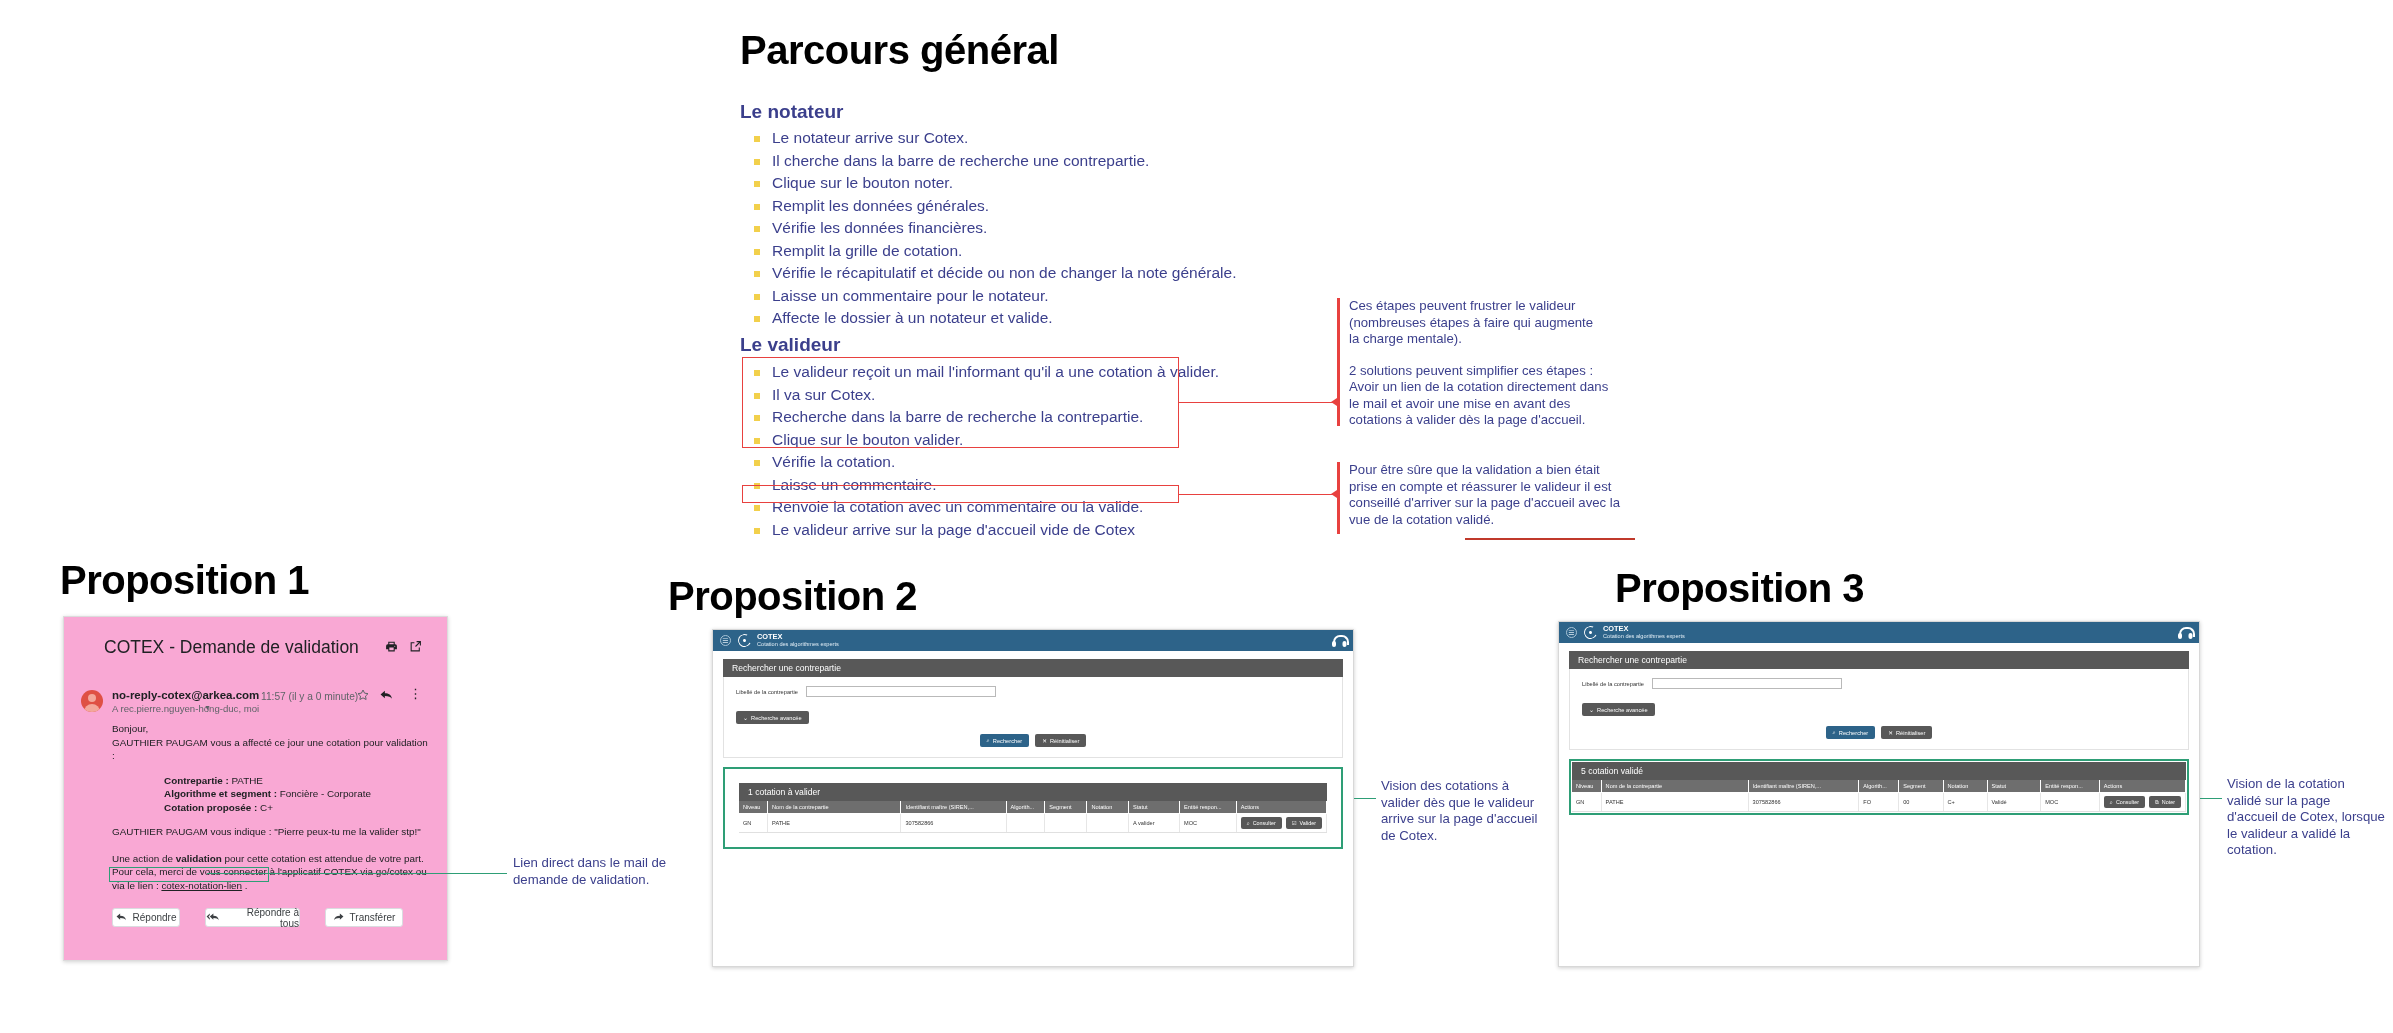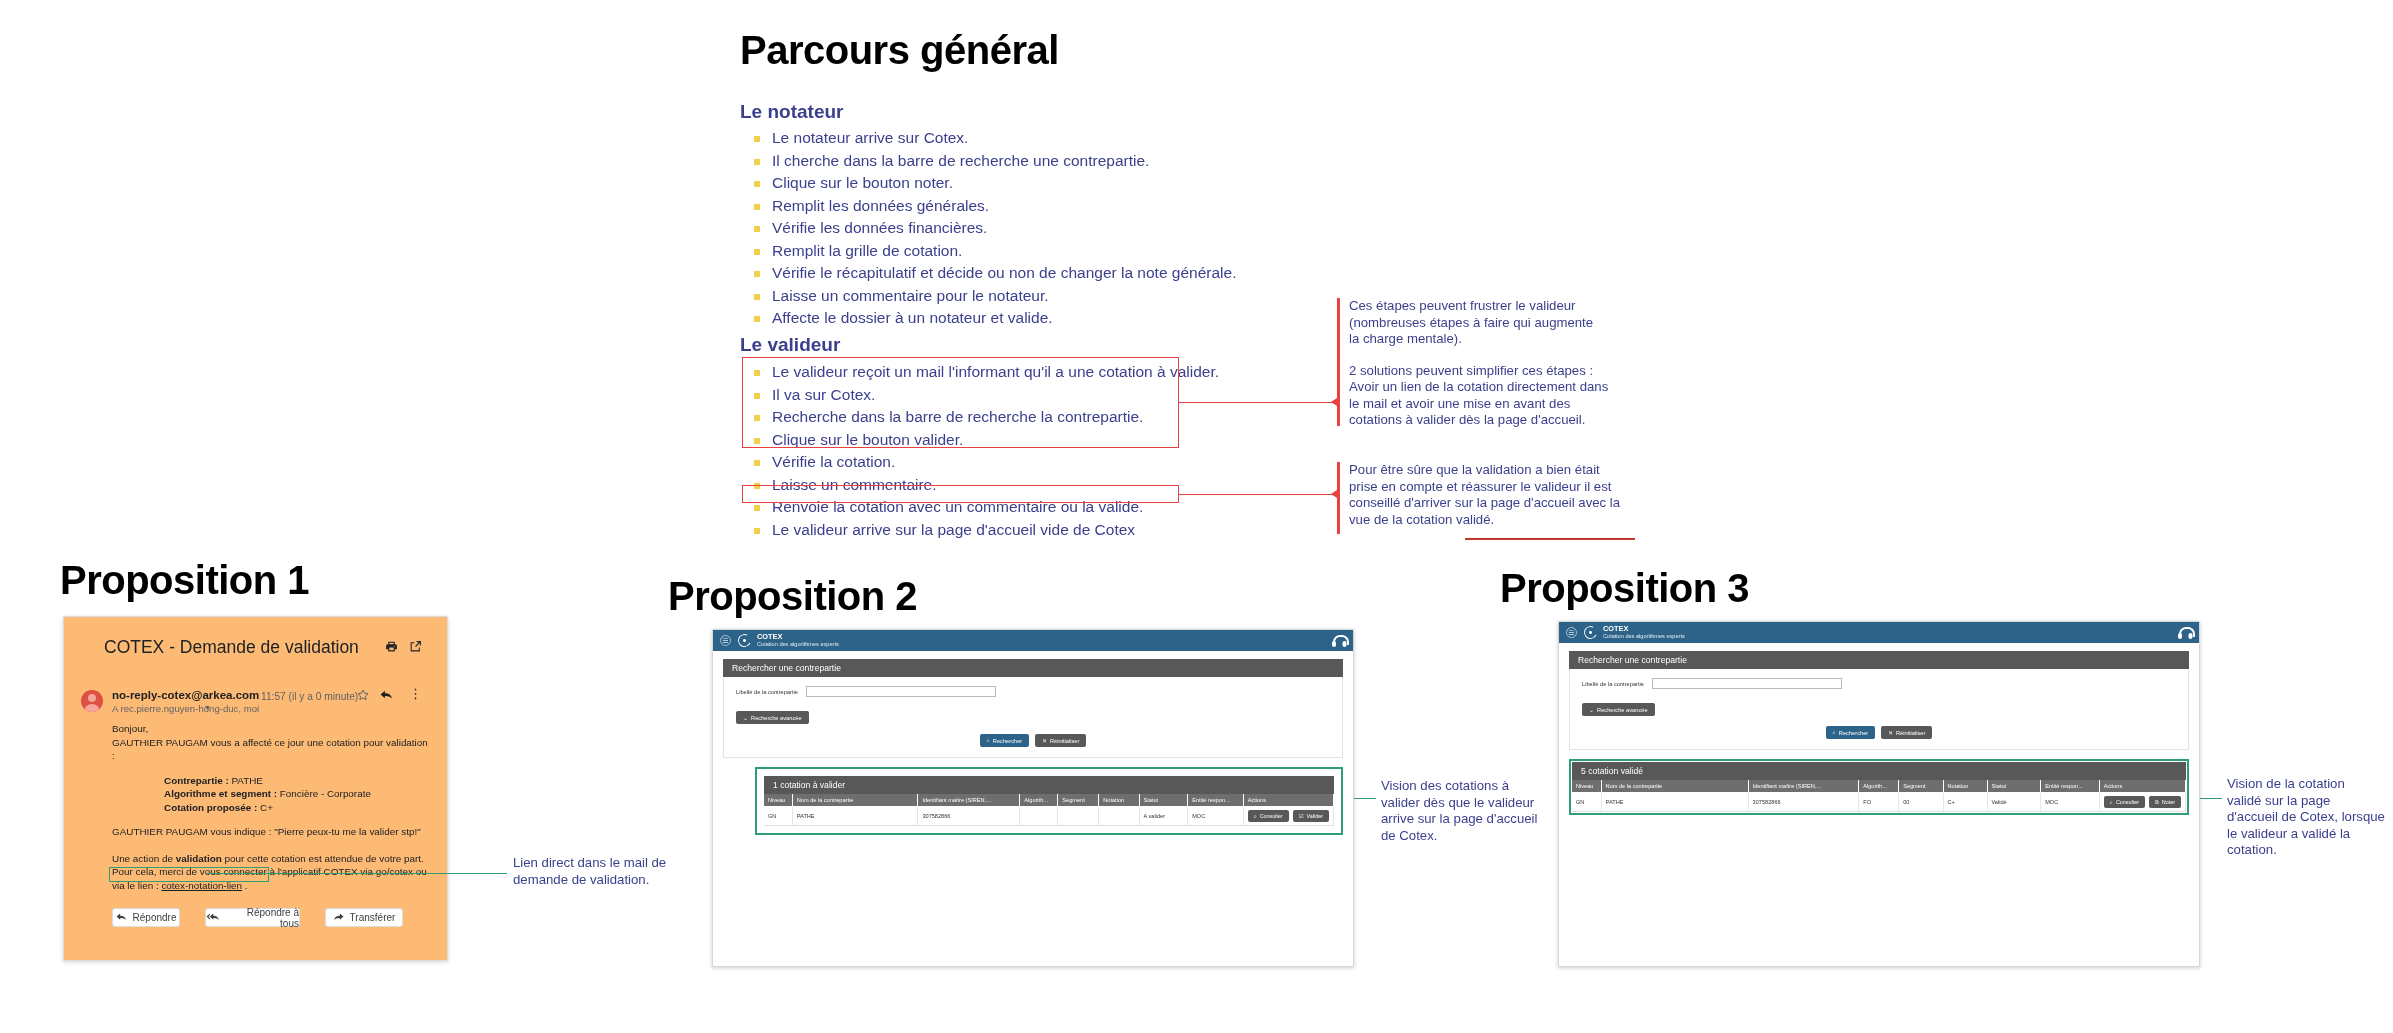--- a/index.html
+++ b/index.html
@@ -63,21 +63,21 @@
   .arrow-red {
     width: 0; height: 0;
     border-top: 4px solid transparent;
     border-bottom: 4px solid transparent;
     border-right: 6px solid #e8413f;
   }
   .red-rule { background:#c0392b; height:1.6px; }
 
   
   .mail-card {
-    background: #fdba74;
+    background: #f9a8d4;
     border: 1px solid #dcdcdc;
     box-shadow: 0 1px 4px rgba(0,0,0,0.18);
   }
   .mail-subject {
     font-size: 17.5px; color: #202124; font-weight: 400;
   }
   .mail-avatar {
     width: 22px; height: 22px; border-radius: 50%;
     background: #df5044; position: relative; overflow: hidden;
   }
@@ -362,21 +362,21 @@
             <span>Rechercher</span>
           </span>
           <span class="btn-dark">
             <span>✕</span>
             <span>Réinitialiser</span>
           </span>
         </div>
       </div>
     </div>
 
-    <div style="margin-top:9px; border:2px solid #2e9e76; padding:7px;margin-left:32px;">
+    <div style="margin-top:9px; border:2px solid #2e9e76; padding:14px;">
       <div>
         <div class="panel-title">1 cotation à valider</div>
         <table class="tbl">
           <thead>
               <tr id="p2-head">
                 <th style="width: 30px;">Niveau</th>
                 <th style="width: 170px;">Nom de la contrepartie</th>
                 <th style="width: 120px;">Identifiant maître (SIREN,...</th>
                 <th style="width: 42px;">Algorith...</th>
                 <th style="width: 48px;">Segment</th>
@@ -415,21 +415,21 @@
     </div>
   </div>
 </div>
 
 <div class="abs leader-green" style="left:1354px; top:798px; width:22px;"></div>
 <div class="abs annot" style="left:1381px; top:778px; width:175px;">Vision des cotations à
 valider dès que le valideur
 arrive sur la page d'accueil
 de Cotex.</div>
 
-<div class="abs big-title" style="left:1500px; top:566px;">Proposition 3</div>
+<div class="abs big-title" style="left:1615px; top:566px;">Proposition 3</div>
 
 <div class="abs app-window" style="left:1558px; top:621px; width:642px; height:346px;">
 
   <div class="app-header">
     <div class="hdr-burger">☰</div>
     <div class="hdr-logo"></div>
     <div>
       <div class="hdr-title">COTEX</div>
       <div class="hdr-sub">Cotation des algorithmes experts</div>
     </div>

